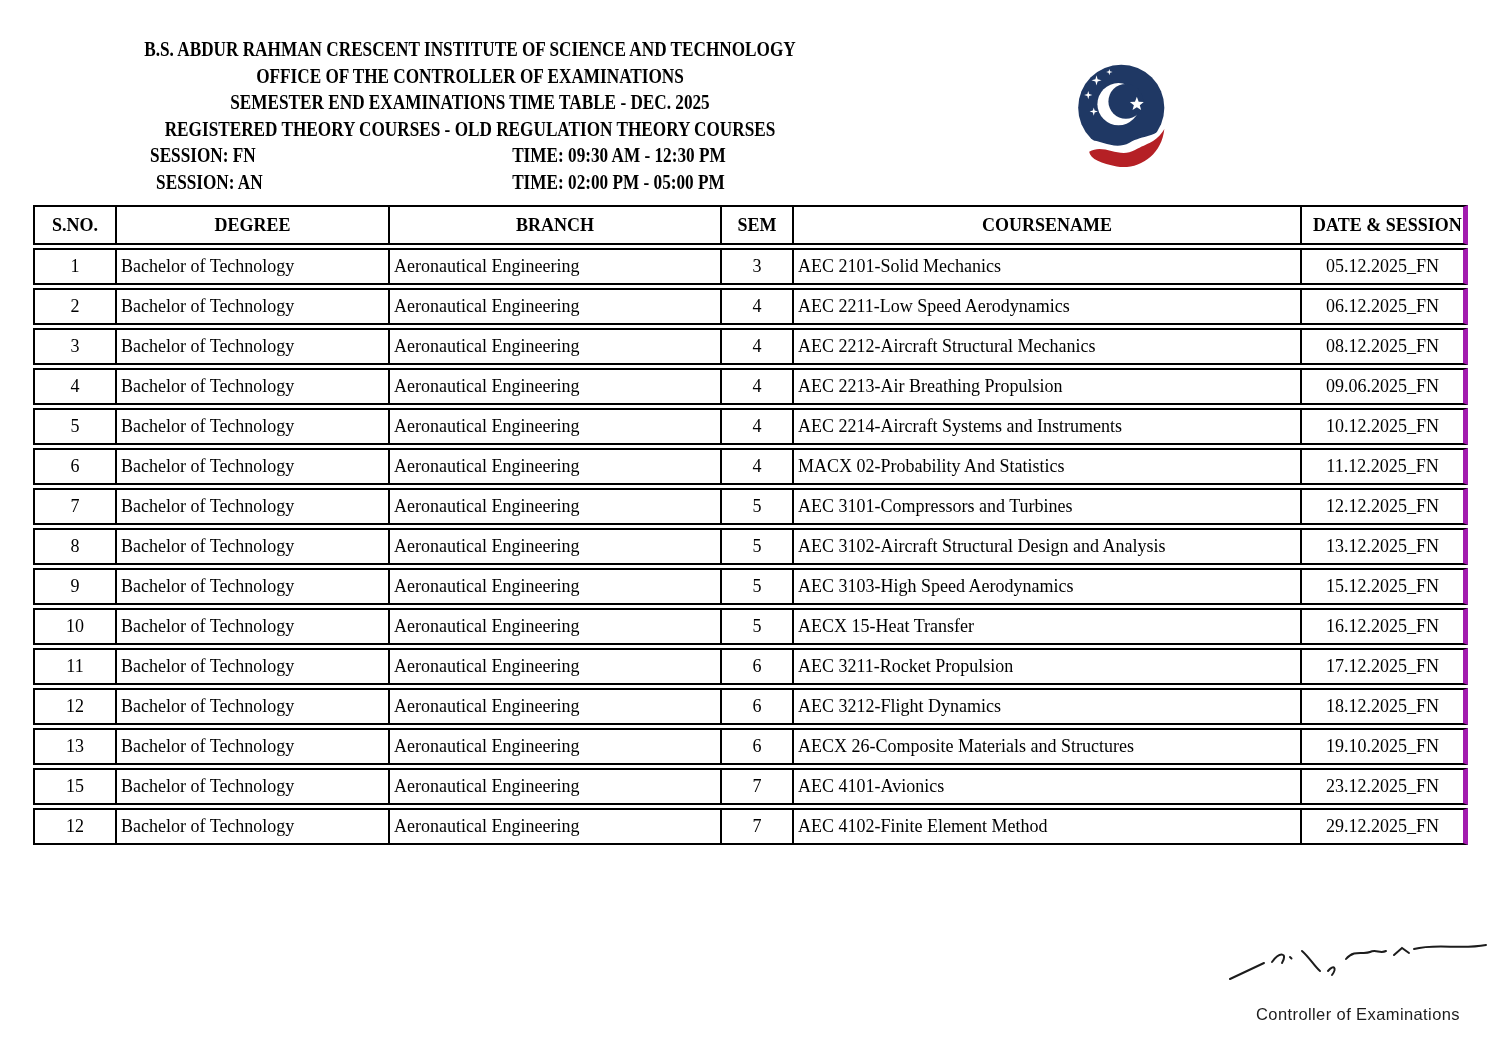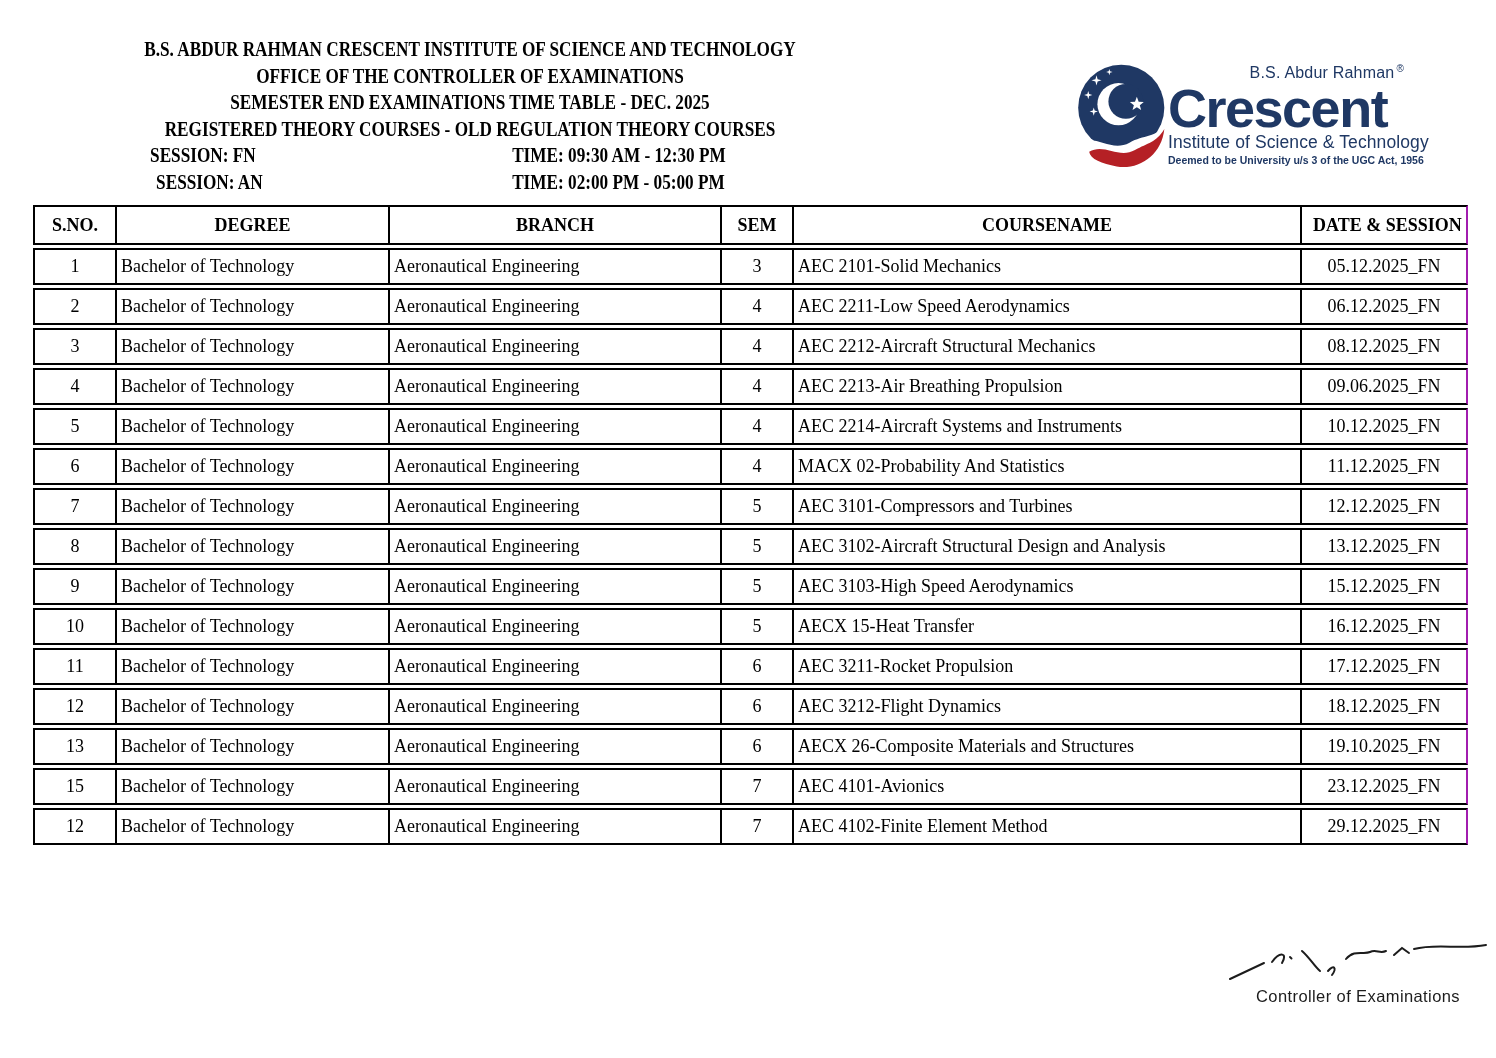--- a/index.html
+++ b/index.html
@@ -40,31 +40,31 @@
   
   .timetable {
     position:absolute; left:33px; top:202px; width:1435px;
     border-collapse:separate; border-spacing:0 3px; table-layout:fixed;
     font-size:18px;
   }
   .timetable th, .timetable td {
     border:2px solid #000; border-right:none; background:#fff;
     overflow:hidden; white-space:nowrap;
   }
-  .timetable th:last-child, .timetable td:last-child { border-right:2px solid #a21caf; }
+  .timetable th:last-child, .timetable td:last-child { border-right:5px solid #a21caf; }
   .timetable th { height:40px; font-size:18px; font-weight:700; text-align:center; padding:0 11px; }
   .timetable td { height:37px; padding:0 3px; }
   .timetable td:nth-child(1), .timetable td:nth-child(4), .timetable td:nth-child(6) { text-align:center; padding:0 2px; }
   .timetable td:nth-child(2), .timetable td:nth-child(3), .timetable td:nth-child(5) { text-align:left; padding-left:4px; }
 
   
   .sig-block { position:absolute; left:1222px; top:941px; width:272px; }
   .signature-svg { display:block; width:272px; height:46px; }
   .signature-svg path { fill:none; stroke:var(--sig); stroke-width:2; stroke-linecap:round; }
-  .sig-label { margin-top:0; text-align:center; font-family:"Liberation Sans", sans-serif;
+  .sig-label { margin-top:18px; text-align:center; font-family:"Liberation Sans", sans-serif;
                font-size:16.5px; letter-spacing:0.4px; color:var(--sig); }
 </style>
 </head>
 <body>
 
 <div class="page">
 
   <header class="doc-header">
     <div class="hline">B.S. ABDUR RAHMAN CRESCENT INSTITUTE OF SCIENCE AND TECHNOLOGY</div>
     <div class="hline">OFFICE OF THE CONTROLLER OF EXAMINATIONS</div>
@@ -92,28 +92,20 @@
 
       <path class="em-white" transform="translate(34,11)" d="M0,-3.5 L0.8,-0.8 L3.5,0 L0.8,0.8 L0,3.5 L-0.8,0.8 L-3.5,0 L-0.8,-0.8 Z"></path>
       <path class="em-white" transform="translate(20,20)" d="M0,-5.5 L1.2,-1.2 L5.5,0 L1.2,1.2 L0,5.5 L-1.2,1.2 L-5.5,0 L-1.2,-1.2 Z"></path>
       <path class="em-white" transform="translate(11,36)" d="M0,-4.5 L1,-1 L4.5,0 L1,1 L0,4.5 L-1,1 L-4.5,0 L-1,-1 Z"></path>
       <path class="em-white" transform="translate(17,54)" d="M0,-4.5 L1,-1 L4.5,0 L1,1 L0,4.5 L-1,1 L-4.5,0 L-1,-1 Z"></path>
 
       <path class="em-white" d="M-3,92 C16,74 34,100 56,88 C72,79 84,84 101,64 L101,122 L-3,122 Z"></path>
 
       <path class="em-red" d="M12,98 C28,88 44,106 62,96 C76,88 85,88 94,73 C91,102 66,118 42,114 C26,111 13,106 12,98 Z"></path>
     </svg>
-    <div class="logo-text">
-      <div class="brand-small">
-        <span>B.S. Abdur Rahman</span><span class="reg">®</span>
-      </div>
-      <div class="brand-main">Crescent</div>
-      <div class="brand-sub">Institute of Science &amp; Technology</div>
-      <div class="brand-tag">Deemed to be University u/s 3 of the UGC Act, 1956</div>
-    </div>
   </div>
 
   <table class="timetable">
     <colgroup>
       <col style="width:82px">
         <col style="width:273px">
         <col style="width:332px">
       <col style="width:72px">
         <col style="width:508px">
         <col style="width:168px">

